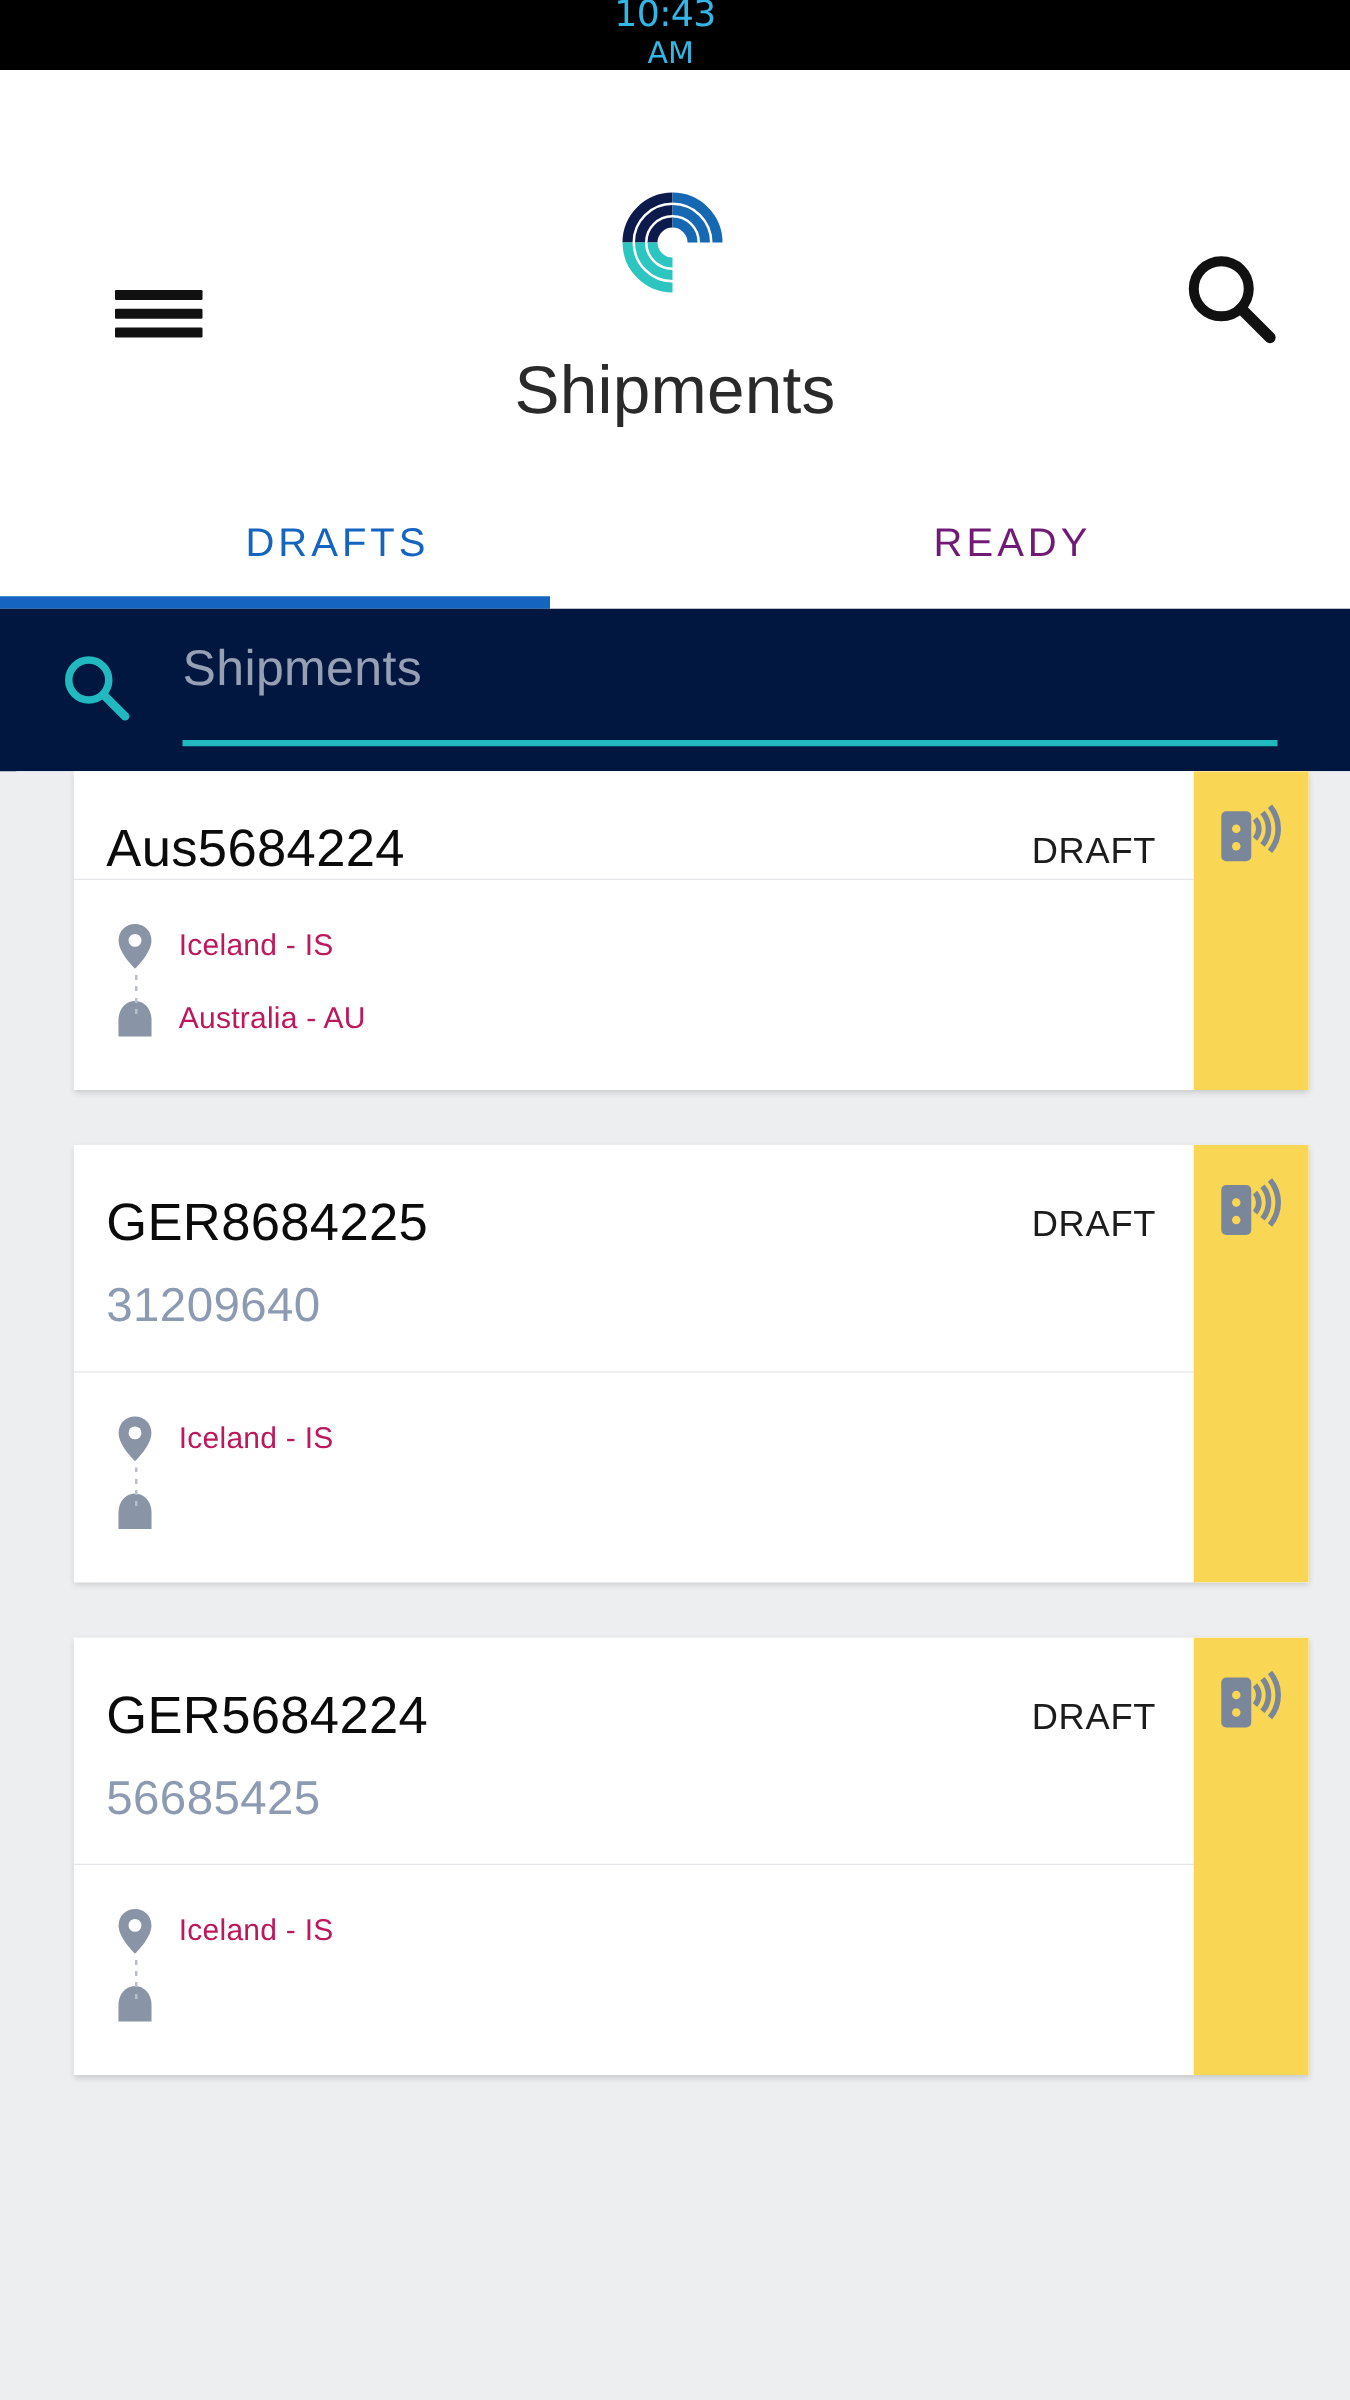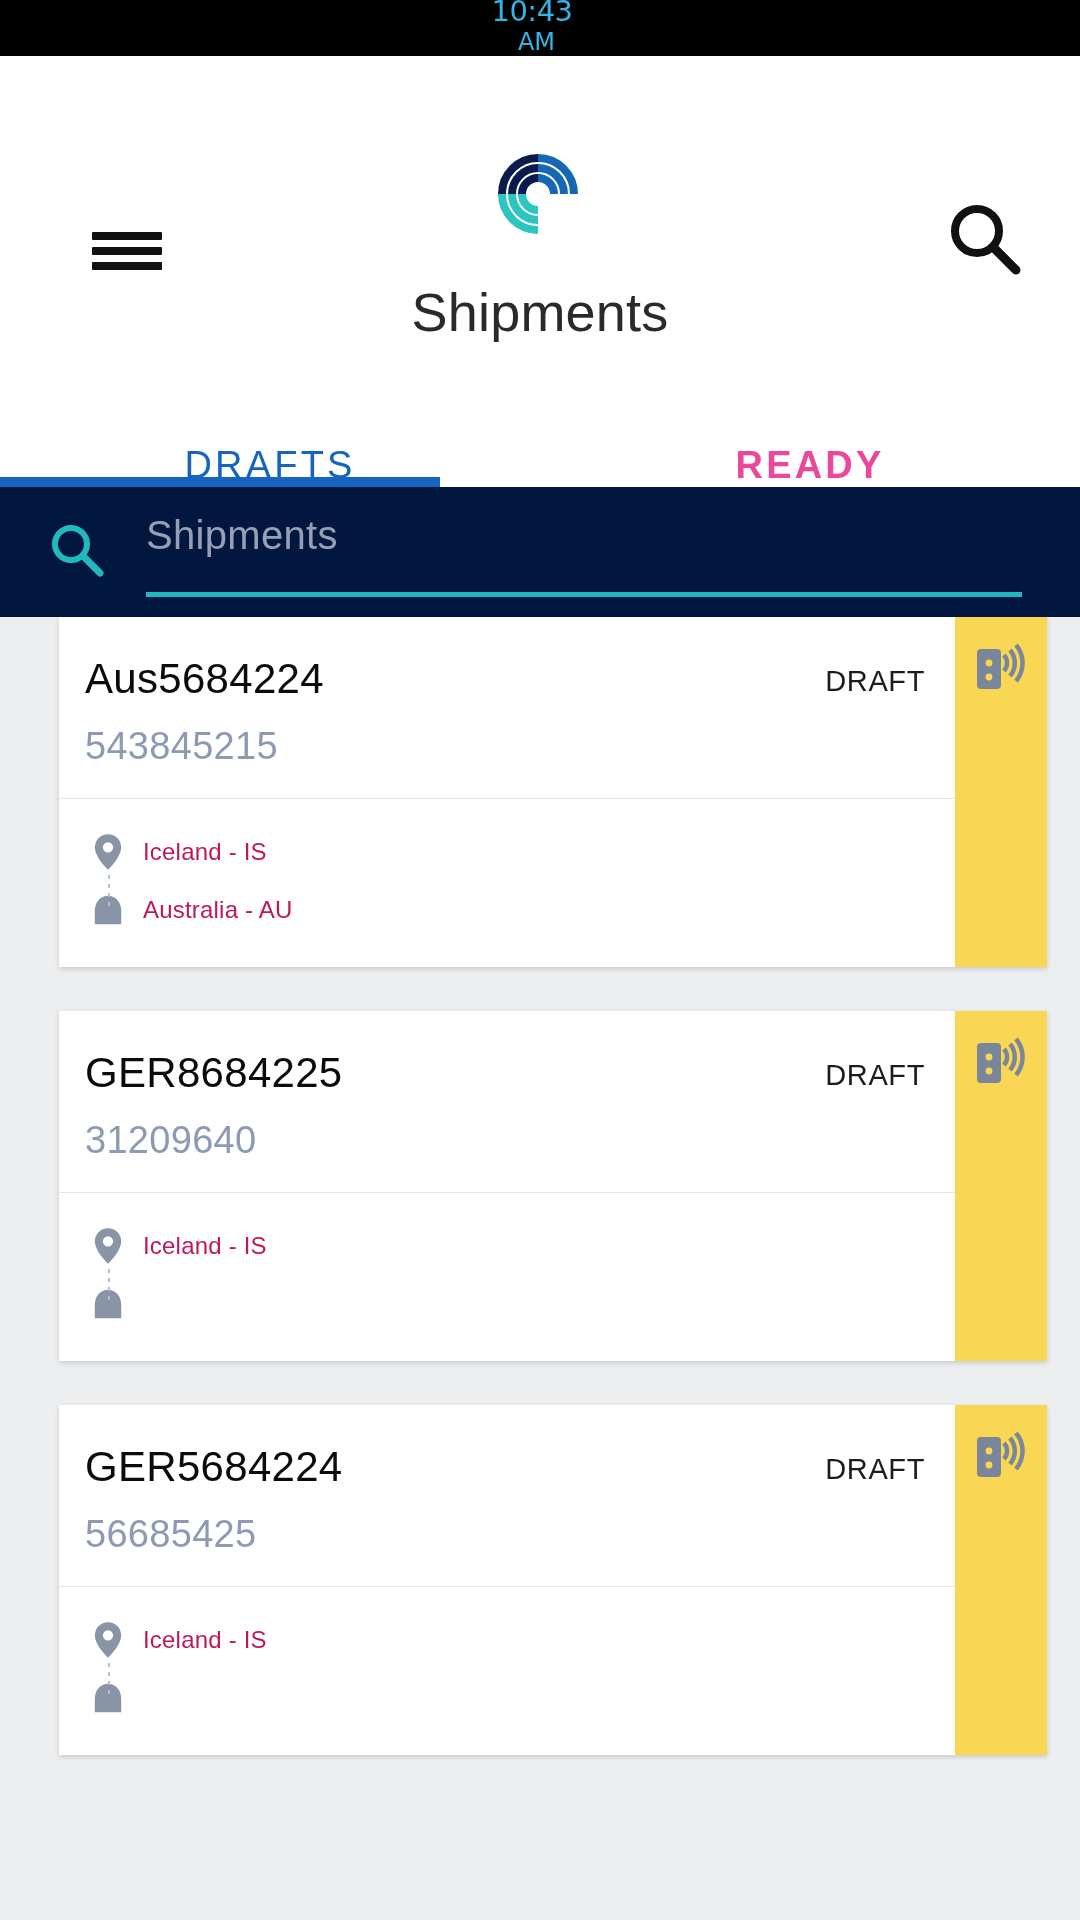--- a/index.html
+++ b/index.html
@@ -58,26 +58,26 @@
     position:absolute; right:56px; top:142px; width:80px; height:80px;
     cursor:pointer;
   }
 
   
   .tabs {
     position:absolute; left:0; top:352px; width:1080px; height:79px;
     display:flex;
   }
   .tab {
-    flex:1; display:flex; align-items:flex-end; justify-content:center;
-    padding-top:8px; font-size:38px; letter-spacing:3.2px; font-weight:500;
+    flex:1; display:flex; align-items:flex-start; justify-content:center;
+    padding-top:8px; font-size:32px; letter-spacing:3.2px; font-weight:500;
     cursor:pointer;
   }
   .tab.active { color:#1565c0; }
-  .tab.inactive { color:#ec4899;font-weight:bold; }
+  .tab.inactive { color:#701a75; }
   .tab-indicator {
     position:absolute; left:0; bottom:0; width:440px; height:10px;
     background:#1565c0;
   }
 
   
   .searchpanel {
     position:absolute; top:487px; left:0; width:1080px; height:130px;
     background:#02173f;
   }
@@ -227,21 +227,20 @@
   </div>
 
   <div class="cardlist">
 
     <div class="card">
       <div class="card-body">
         <div class="card-top">
           <div class="card-ref">Aus5684224</div>
           <div class="card-status">DRAFT</div>
         </div>
-        <div class="card-sub">543845215</div>
         <div class="card-divider"></div>
         <div class="route">
           <div class="route-dots"></div>
           <div class="route-row">
             <span class="route-ico">
               <svg viewBox="0 0 32 42" width="30" height="40">
                 <path d="M16 2 C8 2 2 8 2 16 C2 27 16 40 16 40 C16 40 30 27 30 16 C30 8 24 2 16 2 Z" fill="#8994a6"></path>
                 <circle cx="16" cy="16" r="5.5" fill="#ffffff"></circle>
               </svg>
             </span>

